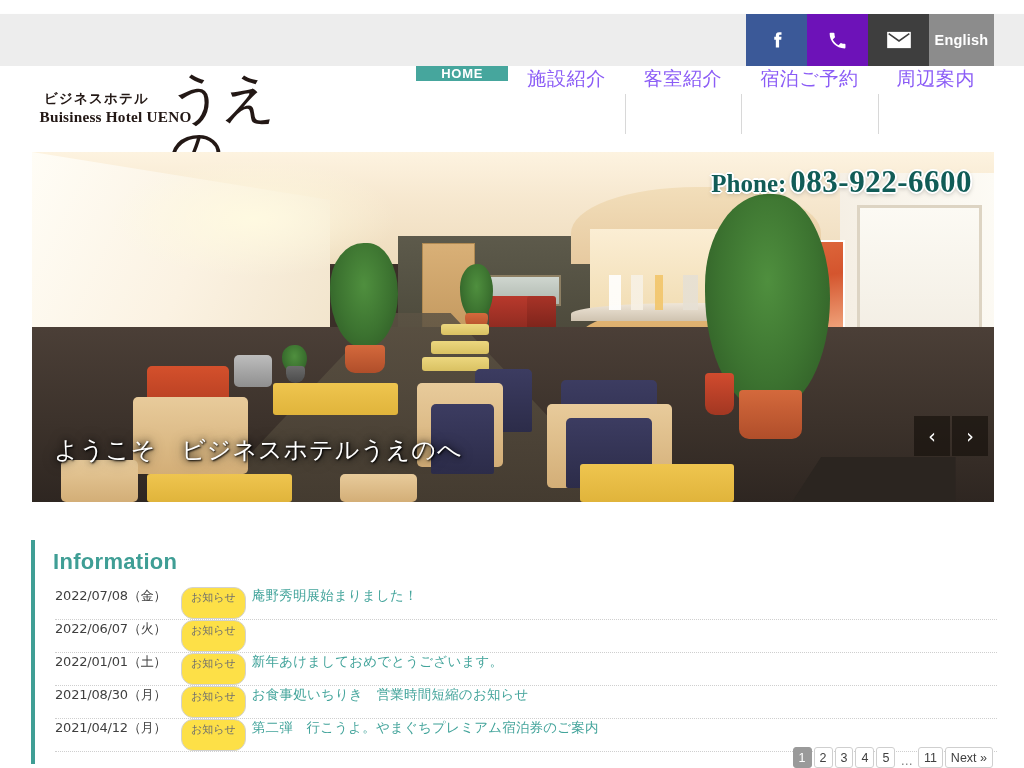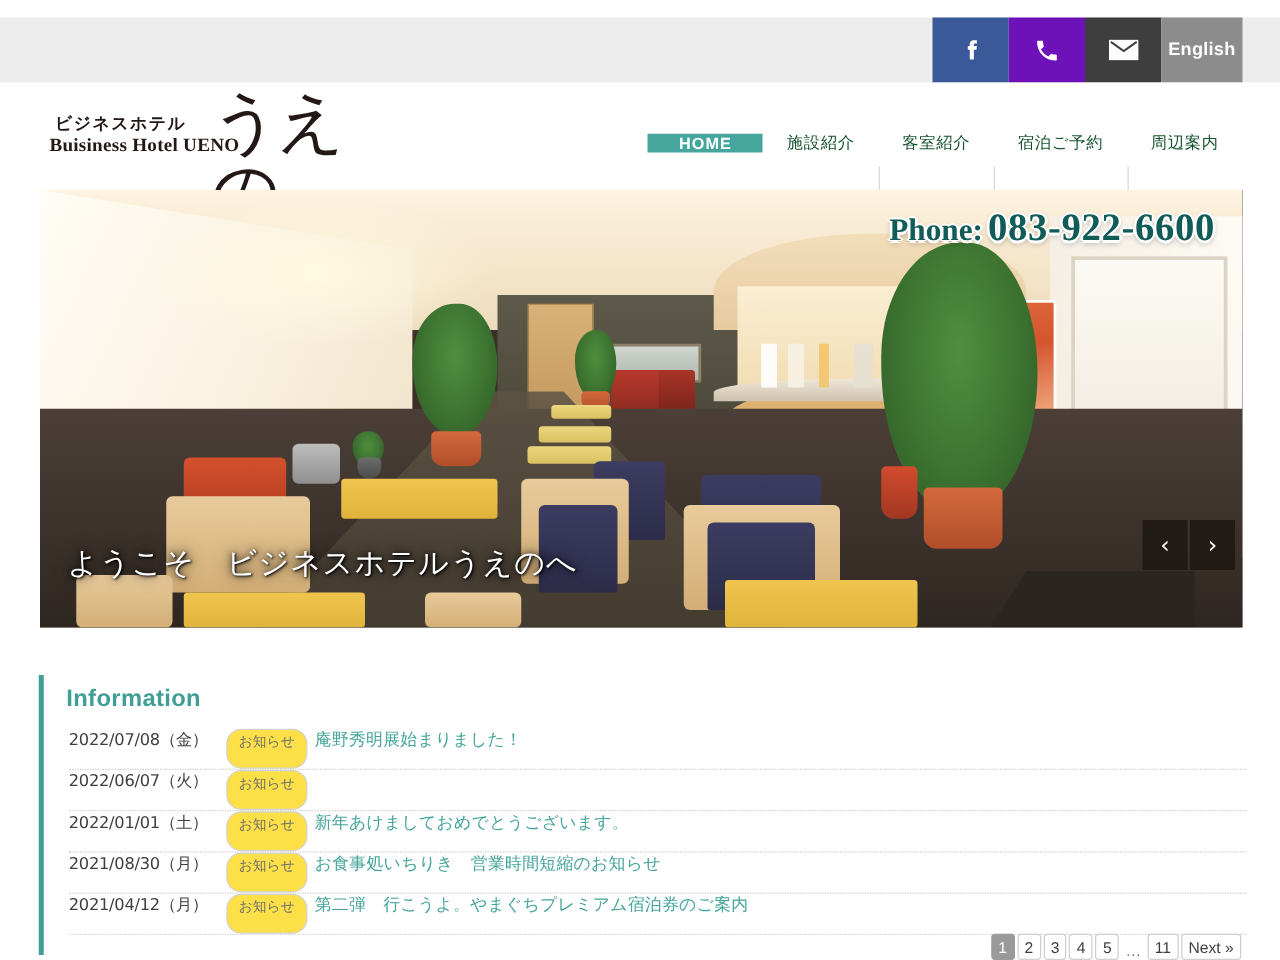--- a/index.html
+++ b/index.html
@@ -67,27 +67,27 @@
     color: #231815;
     font-family: "DejaVu Serif", serif;
     letter-spacing: -3px;
     font-weight: 500;
   }
 
   
   .nav {
     position: absolute; right: 30px; top: 0;
     height: 96px;
-    display: flex; align-items: center;
+    display: flex; align-items: flex-start;
   }
   .nav-item {
     display: flex; align-items: center; justify-content: center;
     padding: 0 19px;
-    font-size: 13px;
-    color: #14532d;
+    font-size: 19px;
+    color: #8b5cf6;
     position: relative;
     cursor: pointer;
     white-space: nowrap;
     letter-spacing: .6px;
     font-family: "DejaVu Sans", sans-serif;
   }
   .nav-item + .nav-item::before {
     content: "";
     position: absolute; left: 0; top: 28px;
     width: 1px; height: 40px;
@@ -283,21 +283,21 @@
 
   
   .info {
     position: absolute;
     left: 31px; top: 540px;
     width: 962px; height: 224px;
     border-left: 4px solid #3f9e95;
   }
   .info-title {
     margin: 9px 0 0 18px;
-    font-size: 19px; color: #3f9e95;
+    font-size: 22px; color: #3f9e95;
     font-weight: bold; letter-spacing: .3px;
   }
   .news-list { margin: 12px 0 0 20px; width: 942px; }
   .news-row {
     display: flex; 
     height: 33px;
     border-bottom: 1px dotted #cfcfcf;
     cursor: pointer;
   }
   .news-date {

